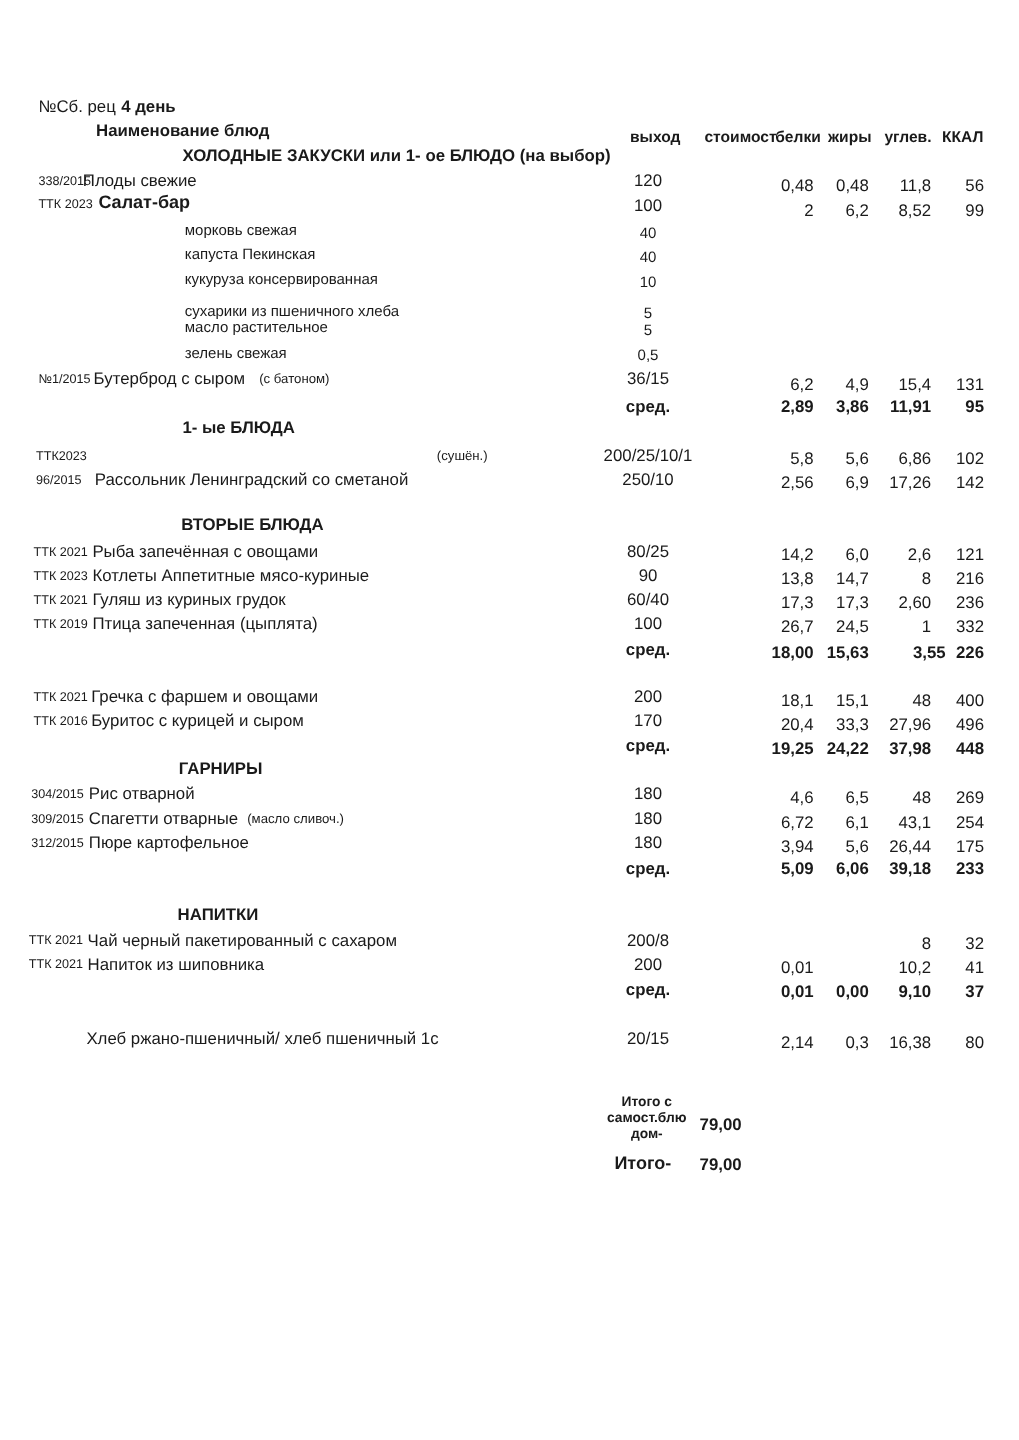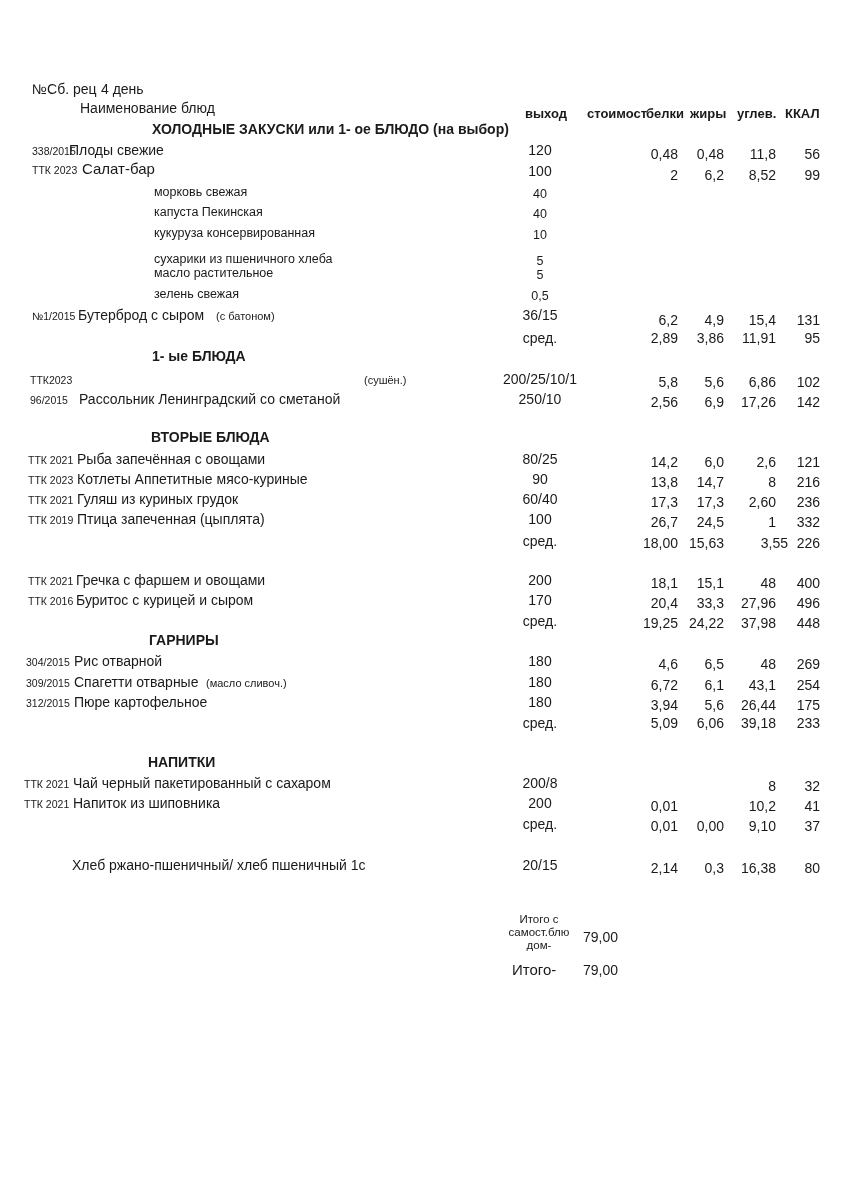--- a/index.html
+++ b/index.html
@@ -1,20 +1,20 @@
 <!DOCTYPE html>
 <html><head>
 <meta charset="utf-8">
 <style>
   html, body { margin: 0; padding: 0; background: #ffffff; }
   body { width: 849px; height: 1200px; position: relative; overflow: hidden;
          font-family: "Liberation Sans", sans-serif; color: #1a1a1a; }
   .abs { position: absolute; white-space: nowrap; }
   .hdr-small { font-size: 14px; }
-  .bold { font-weight: normal; }
+  .bold { font-weight: bold; }
   .code { font-size: 10.5px; }
   .name { font-size: 14px; }
   .note { font-size: 11px; }
   .ing { font-size: 12.5px; }
   .num { font-size: 14px; }
   .colhdr { font-size: 13px; font-weight: bold; }
   .sect { font-size: 14px; font-weight: bold; }
   .c-out { left: 500px; width: 80px; text-align: center; }
   .c-b { left: 620px; width: 58px; text-align: right; }
   .c-j { left: 678px; width: 46px; text-align: right; }

